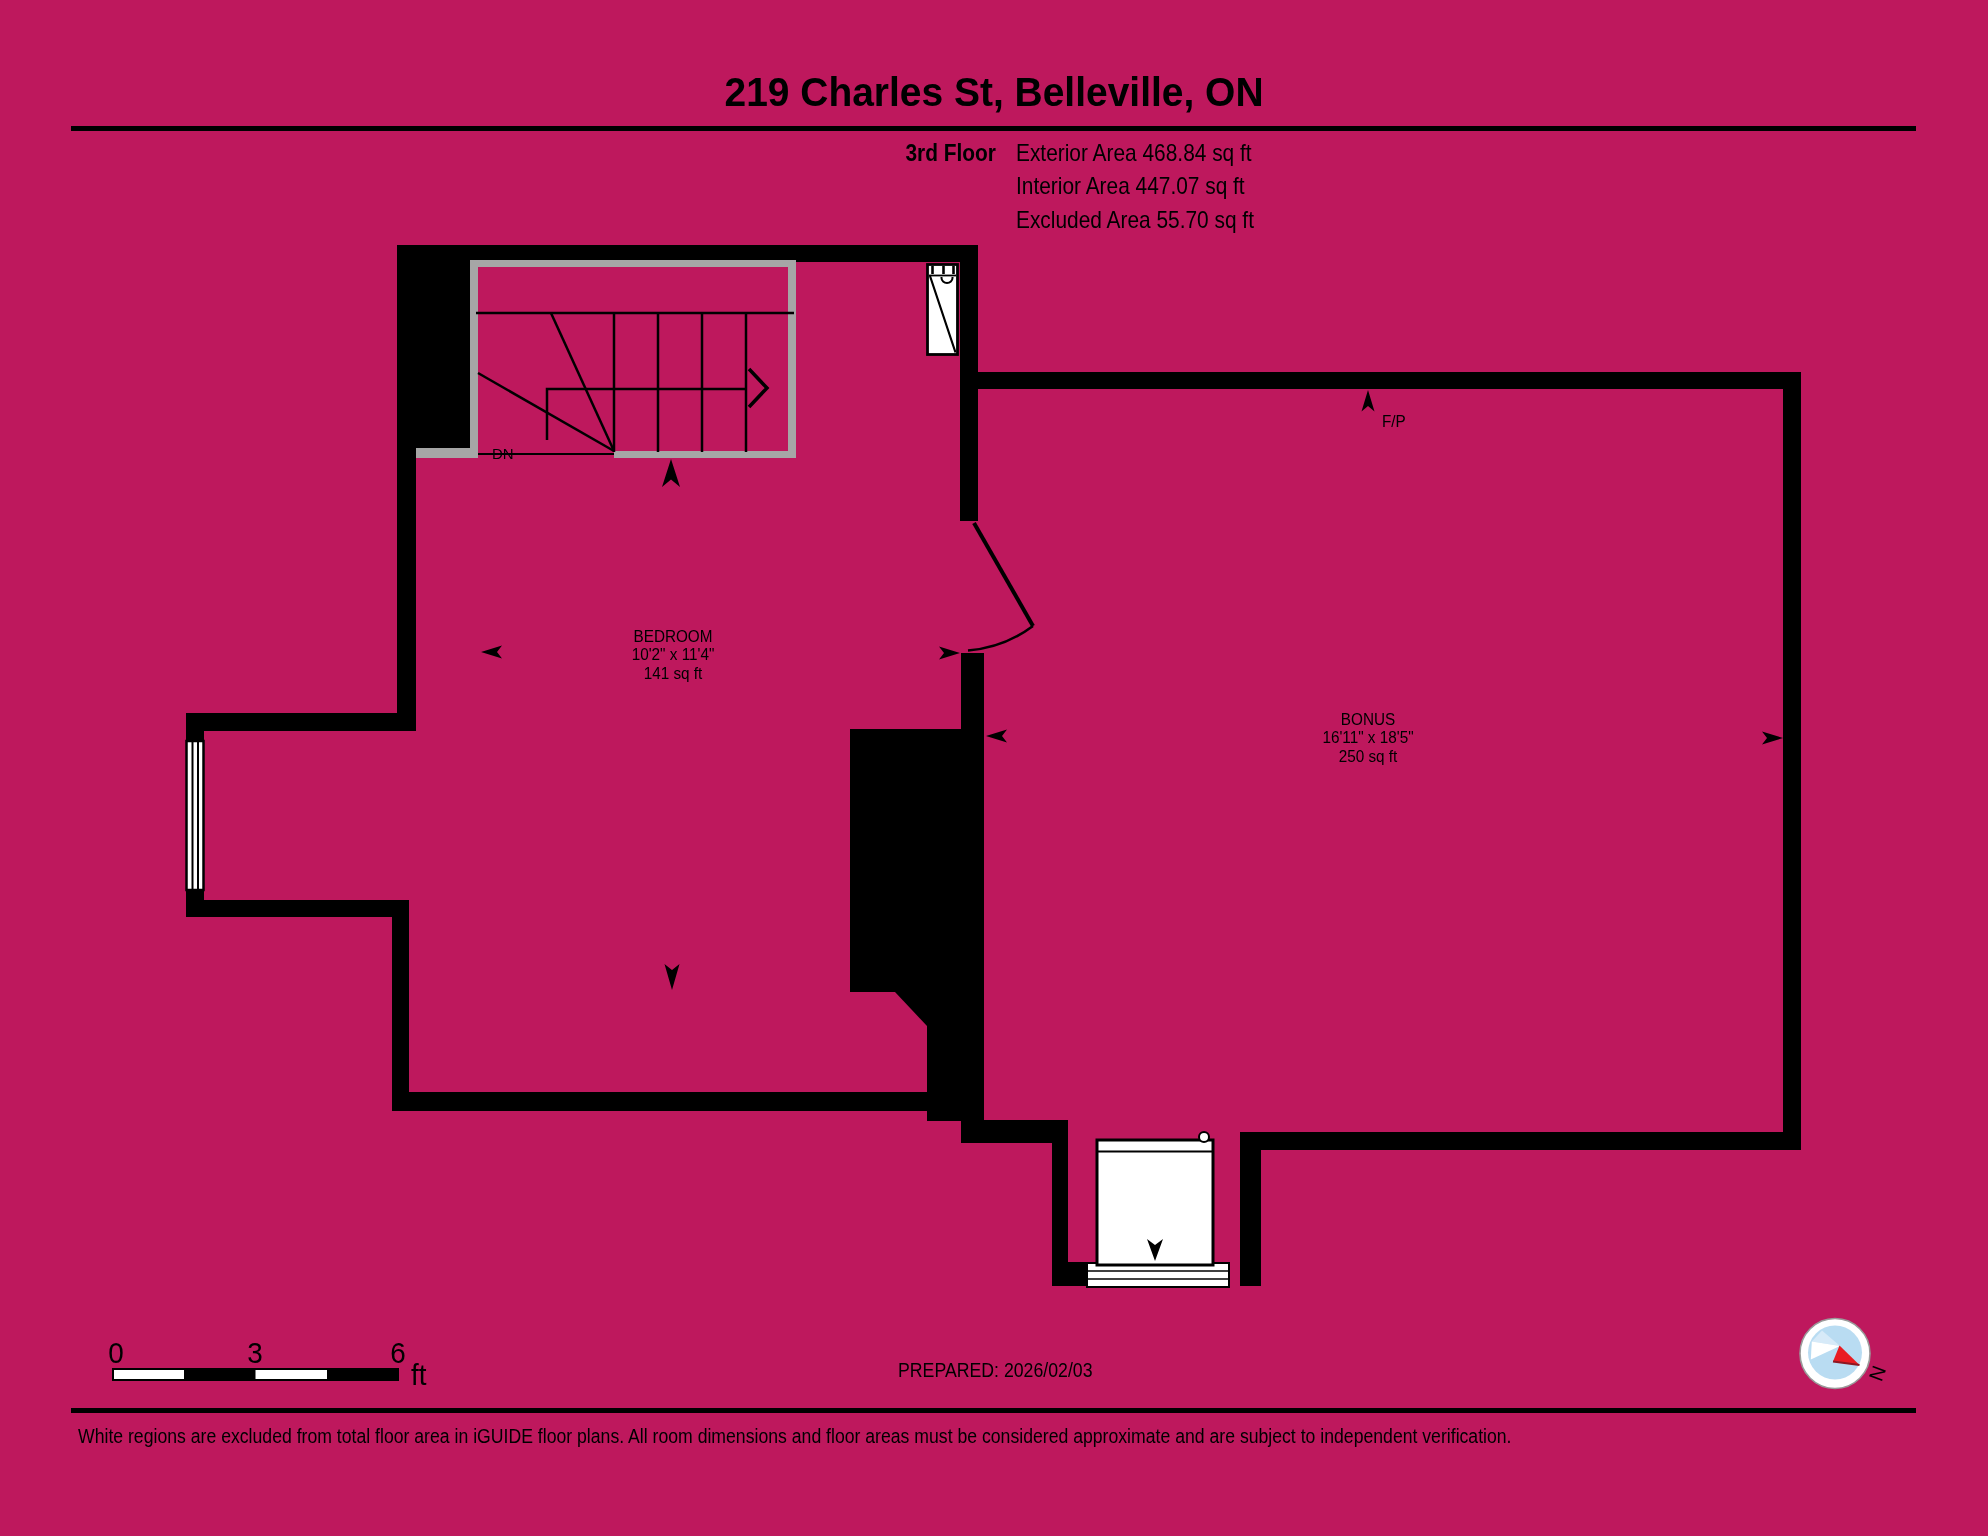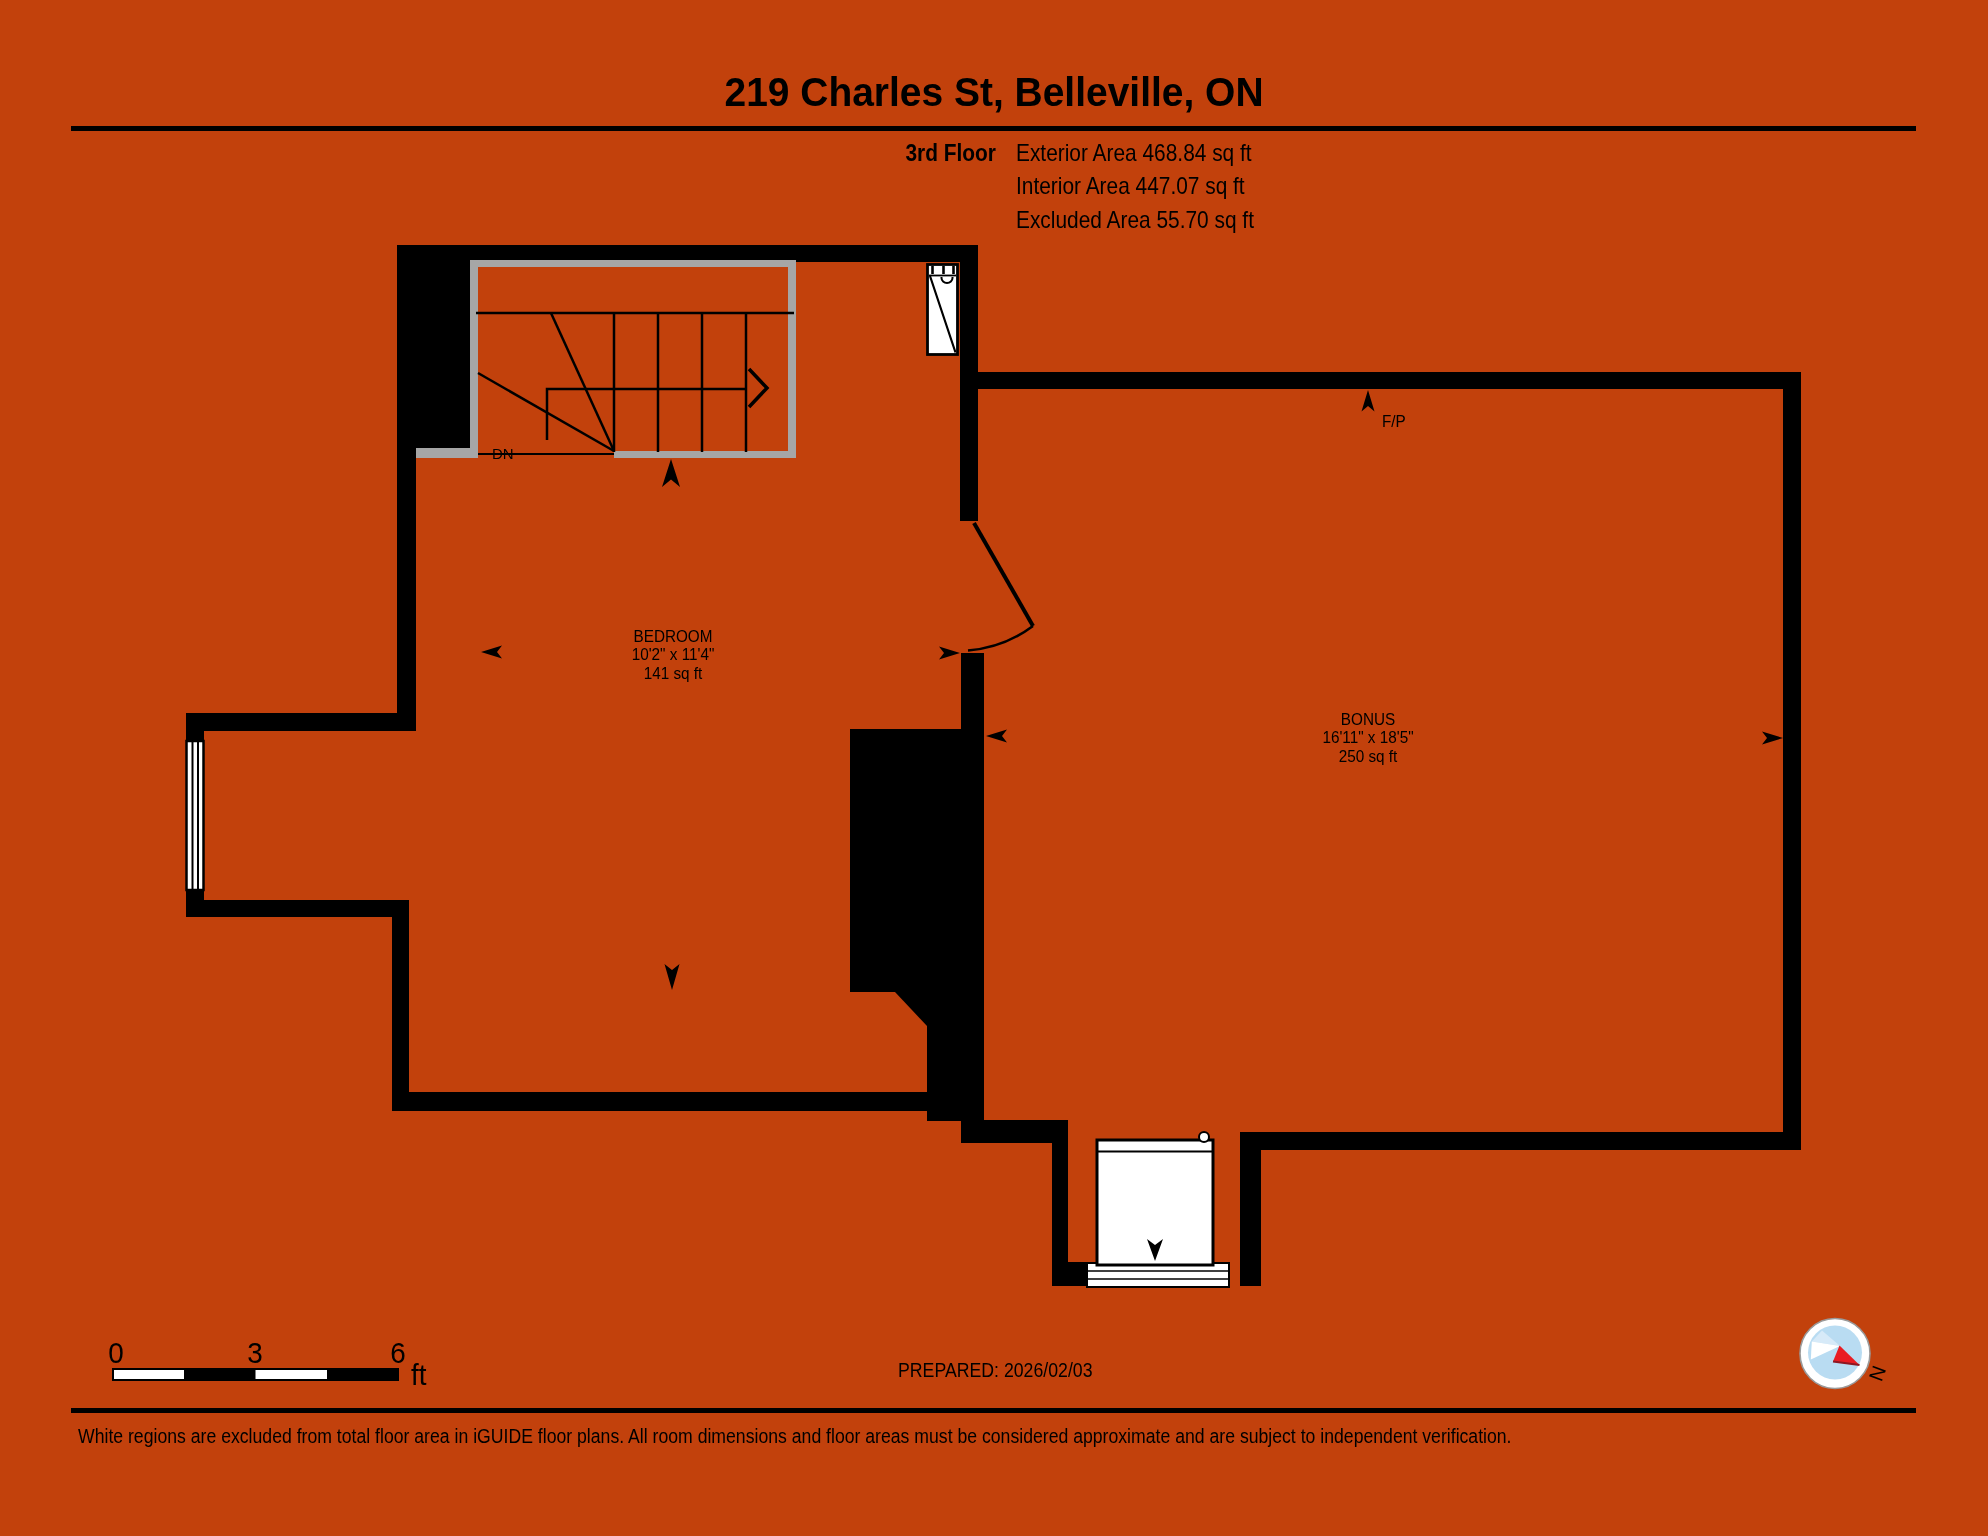--- a/index.html
+++ b/index.html
@@ -1,16 +1,16 @@
 <!DOCTYPE html>
 <html><head>
 <meta charset="utf-8">
 <style>
   html,body{margin:0;padding:0;background:#fff;}
-  #page{position:relative;width:1988px;height:1536px;background:#c2410c;overflow:hidden;
+  #page{position:relative;width:1988px;height:1536px;background:#be185d;overflow:hidden;
         font-family:"Liberation Sans", sans-serif;color:#000;}
   .abs{position:absolute;}
 </style>
 </head>
 <body>
 <div id="page">
 
   <div class="abs" id="title" style="left:0;top:72px;width:1988px;text-align:center;font-size:41px;font-weight:bold;line-height:1;transform:scaleX(0.95);transform-origin:994px 0;">219 Charles St, Belleville, ON</div>
 
   <div class="abs" style="left:71px;top:126px;width:1845px;height:5px;background:#000;"></div>

